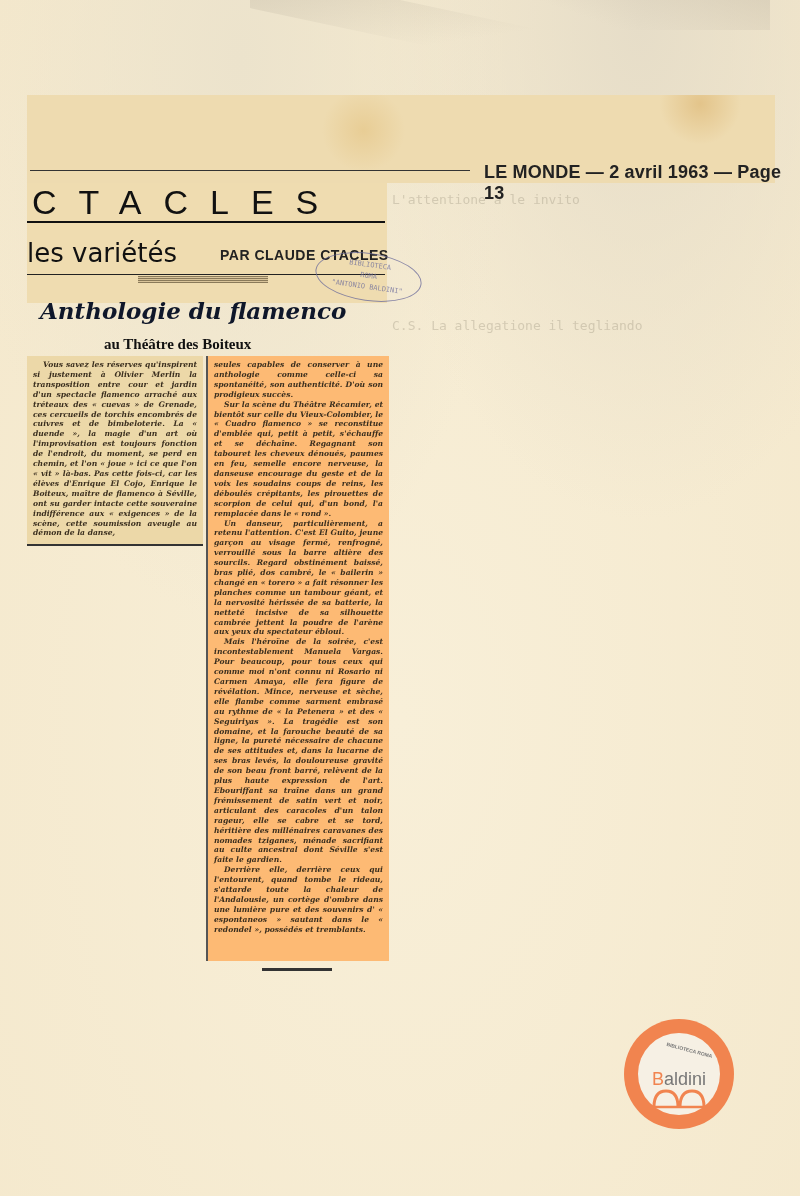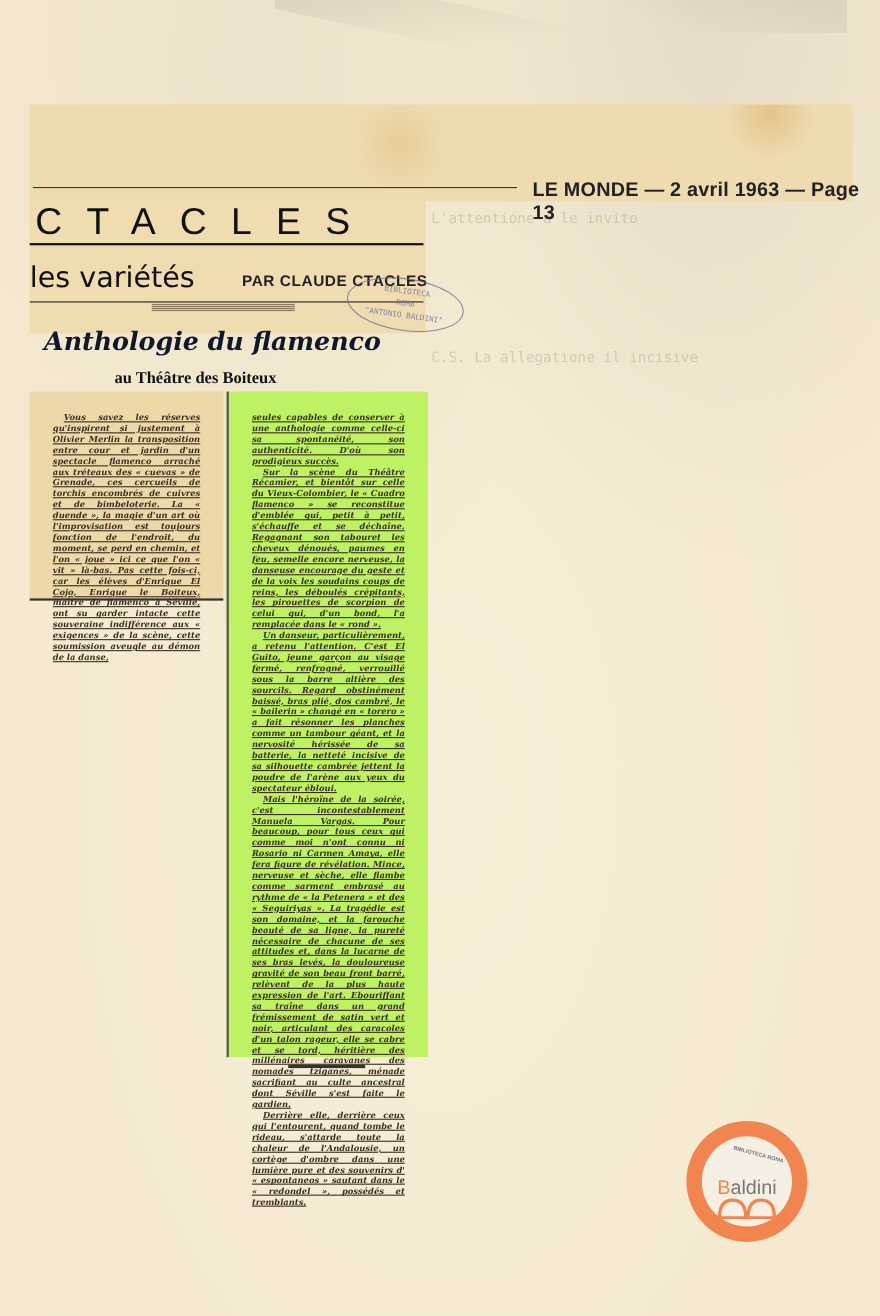--- a/index.html
+++ b/index.html
@@ -71,26 +71,26 @@
   .subhead {
     position:absolute; left:104px; top:336px;
     font-family:"Liberation Serif", serif; font-weight:bold; font-size:15px; color:#111;
   }
   .col1 {
     position:absolute; left:27px; top:356px; width:176px; height:188px;
     background:#ecd8a8; border-bottom:2px solid #333;
   }
   .col2 {
     position:absolute; left:206px; top:356px; width:181px; height:605px;
-    background:#bef264; border-left:2px solid #555;
+    background:#fdba74; border-left:2px solid #555;
   }
   .col-text {
     font-family:"DejaVu Serif", serif; font-style:italic; font-weight:bold;
     font-size:7.6px; line-height:9.9px; color:#3a2e1e; text-align:justify;
-    padding:4px 6px 0 6px; margin:15px;text-decoration:underline;
+    padding:4px 6px 0 6px; margin:0;
   }
   .col-text p { margin:0; text-indent:10px; }
   .end-rule { position:absolute; left:262px; top:968px; width:70px; height:3px; background:#333; }
   .typed {
     position:absolute; font-family:"DejaVu Sans Mono", monospace; font-size:13px; color:rgba(120,110,90,0.25);
   }
   .logo {
     position:absolute; left:624px; top:1019px; width:110px; height:110px; border-radius:50%;
     background:#f1844f; 
   }
@@ -107,21 +107,21 @@
   .logo-name .b { color:#f1844f; }
   .logo-books { position:absolute; left:13px; top:54px; }
 </style>
 </head>
 <body>
 
 <div class="crease"></div>
 <div class="crease2"></div>
 
 <div class="typed" style="left:392px; top:192px;">L'attentione a le invito</div>
-<div class="typed" style="left:392px; top:318px;">C.S. La allegatione il incisive</div>
+<div class="typed" style="left:392px; top:318px;">C.S. La allegatione il tegliando</div>
 
 <div class="clip-top"></div>
 <div class="header-rule"></div>
 <div class="header-info">LE MONDE — 2 avril 1963 — Page 13</div>
 
 <div class="clip-main"></div>
 <div class="ctacles">CTACLES</div>
 <div class="rule-thick"></div>
 <div class="varietes">les variétés</div>
 <div class="byline">PAR CLAUDE CTACLES</div>

